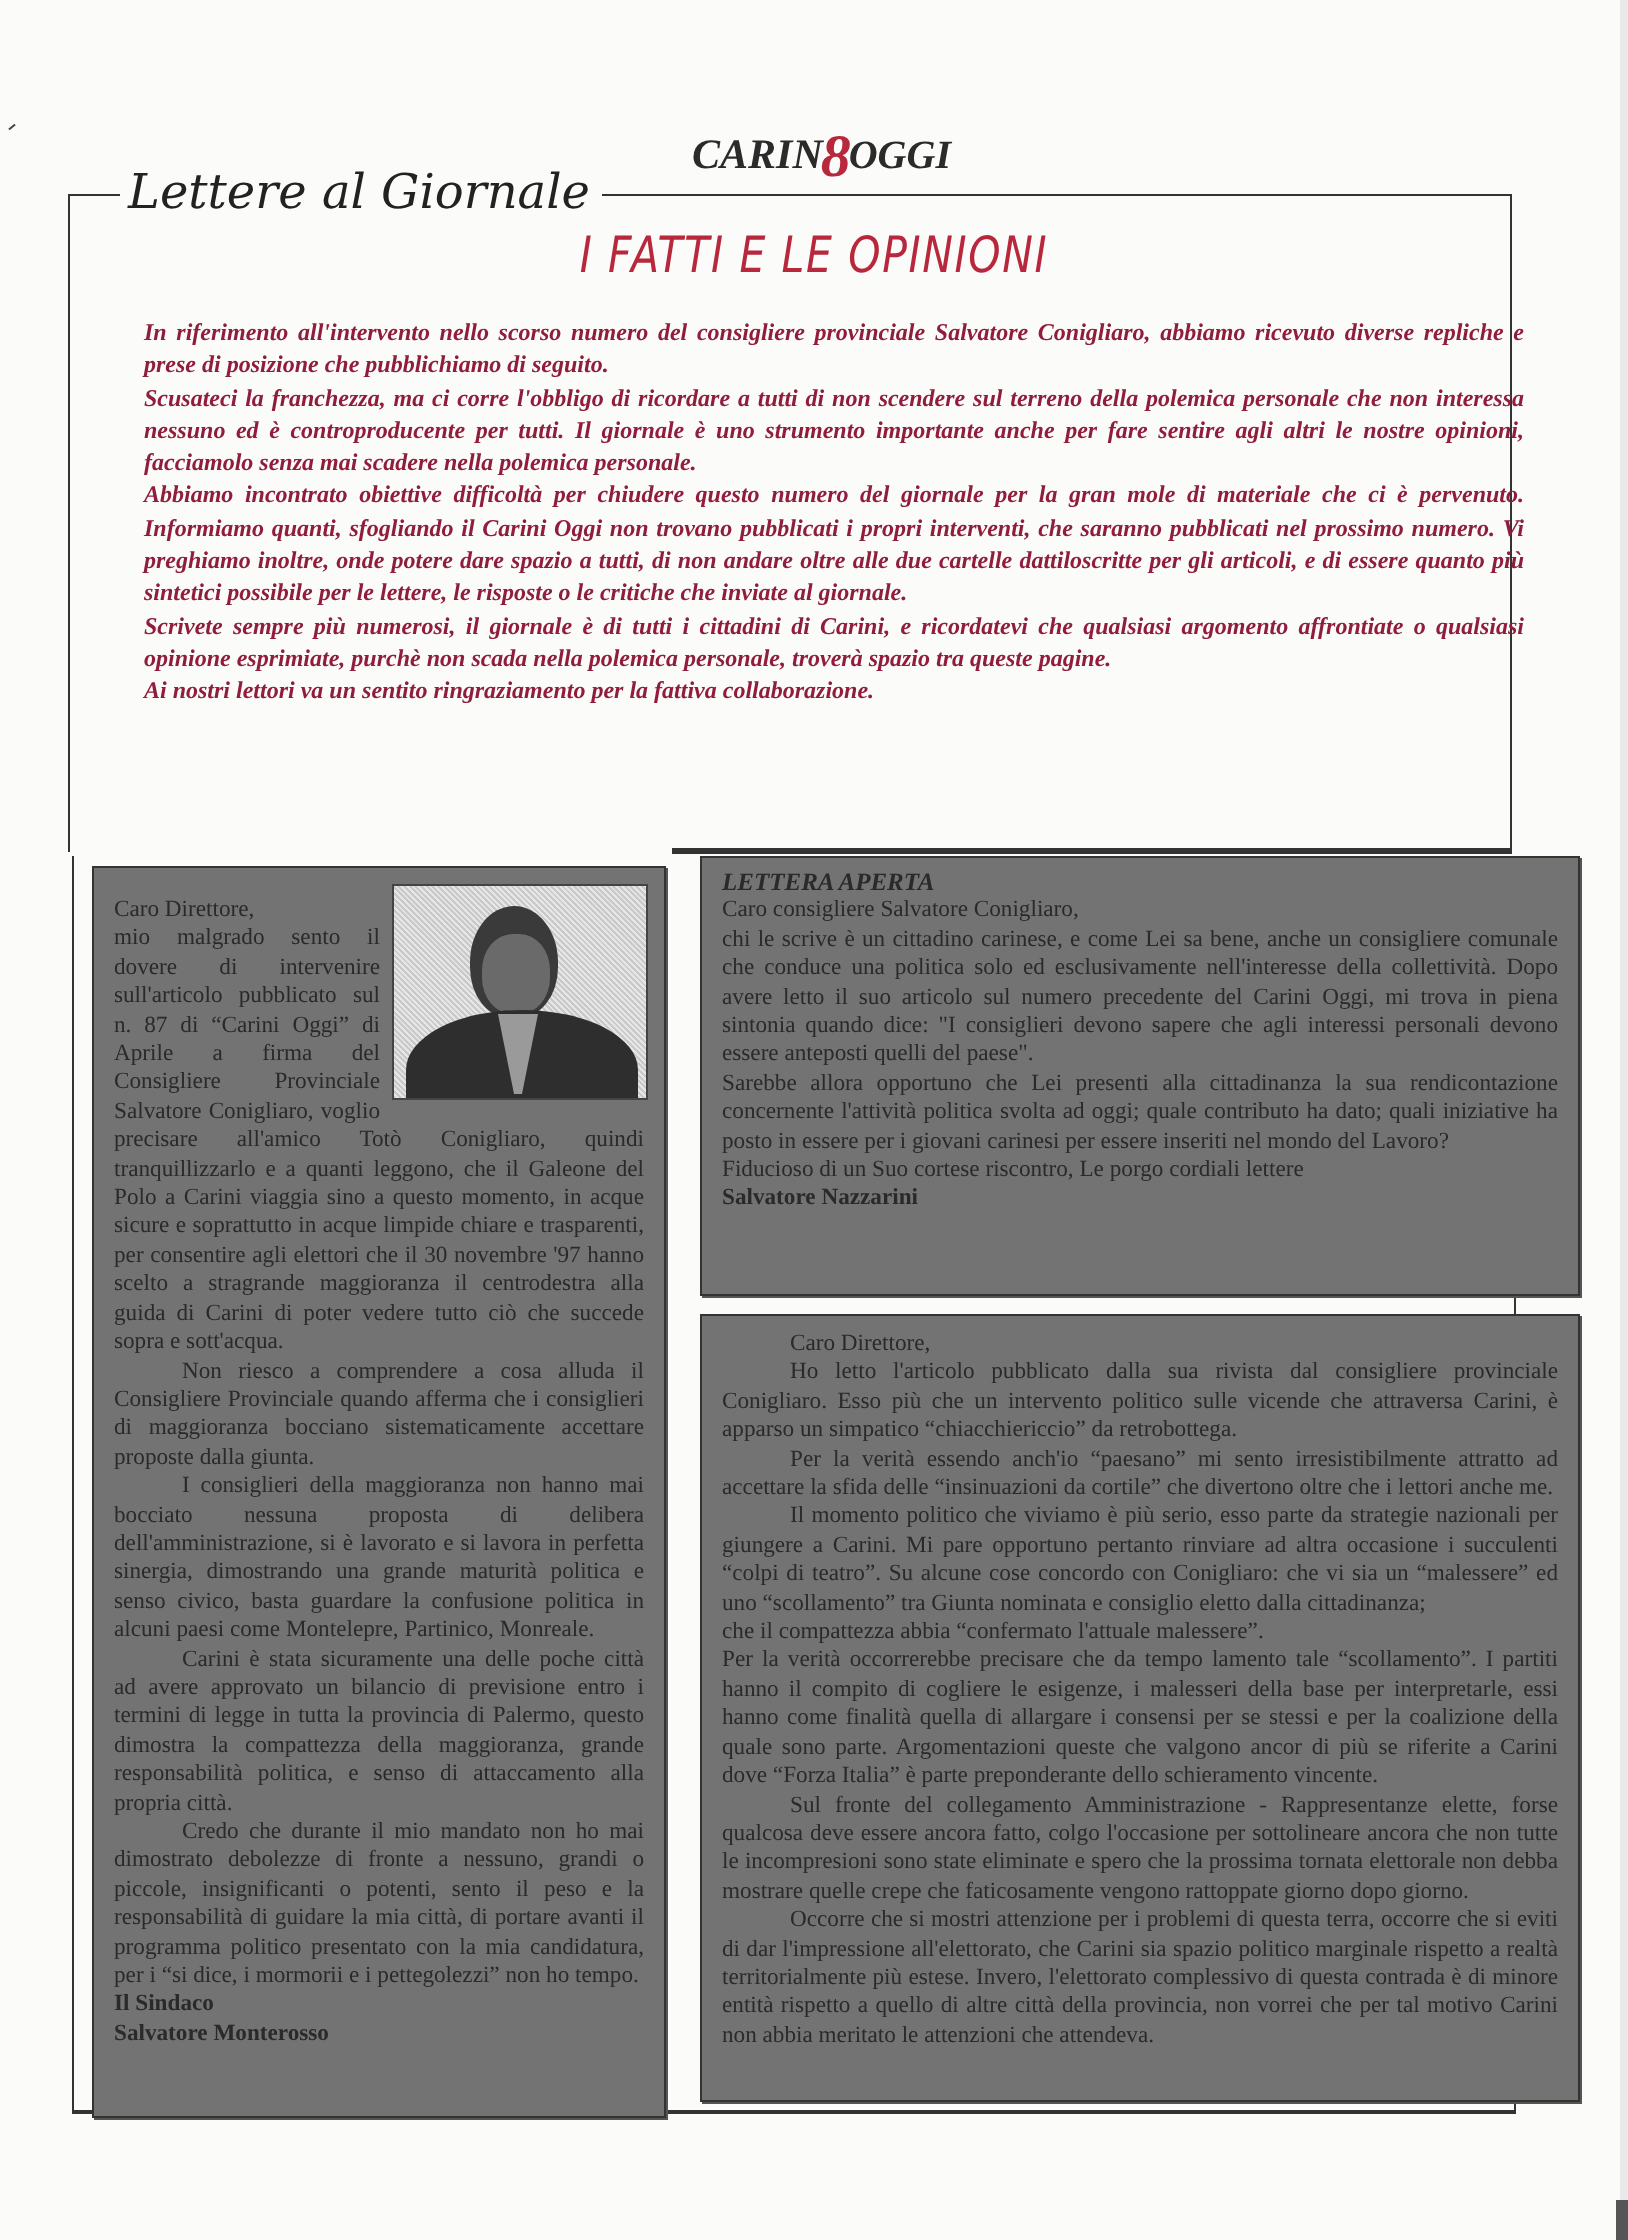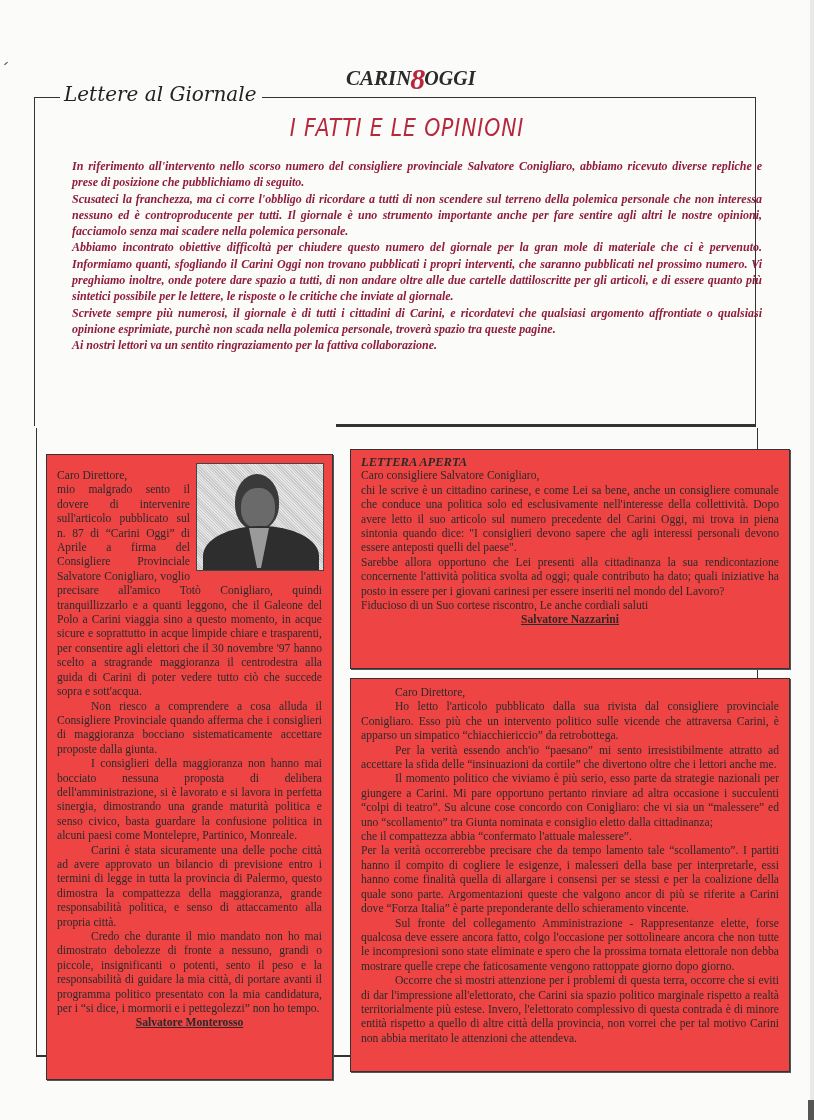--- a/index.html
+++ b/index.html
@@ -12,21 +12,21 @@
   .abs { position: absolute; }
   .logo {
     left: 346px; top: 58px; font-size: 21px; font-weight: bold; font-style: italic;
     font-family: "Liberation Serif", serif; color: #2b2b2b; letter-spacing: 0px;
     white-space: nowrap;
   }
   .logo .eight { color: #b8283d; font-size: 30px; position: relative; top: 4px; margin: 0 -1px; font-style: italic; }
   .logo .small { font-size: 20px; }
   .section-script {
     left: 60px; top: 82px; font-family: "DejaVu Serif", serif; font-style: italic;
-    font-size: 20px; color: #222; background: #fbfbfa; padding: 0 6px 0 4px; white-space: nowrap;
+    font-size: 24px; color: #222; background: #fbfbfa; padding: 0 6px 0 4px; white-space: nowrap;
   }
   .main-frame {
     left: 34px; top: 97px; width: 720px; height: 328px;
     border-left: 1.5px solid #333; border-top: 1.5px solid #333; border-right: 1.5px solid #333;
   }
   .main-frame-bottom { left: 336px; top: 424px; width: 420px; height: 0; border-top: 3px solid #333; }
   .headline {
     left: 0; width: 814px; top: 113px; text-align: center;
     font-family: "DejaVu Sans", sans-serif; font-style: italic; font-size: 25px;
     color: #b8283d; letter-spacing: 1px; transform: scaleX(0.82);
@@ -35,34 +35,33 @@
     left: 72px; top: 158px; width: 690px;
     font-family: "Liberation Serif", serif; font-style: italic; font-weight: bold;
     font-size: 12px; line-height: 16.3px; color: #8f1d3b; text-align: justify;
   }
   .intro p { margin: 0; }
   .back-frame {
     left: 36px; top: 428px; width: 720px; height: 627px;
     border: 1.5px solid #333; border-top: none; border-bottom-width: 2px;
   }
   .box {
-    background: #ef4444; border: 1.5px solid #333;
+    background: #737373; border: 1.5px solid #333;
     box-shadow: 1px 1px 0 #555;
-    margin-top: 21px;
   }
   .box-left { left: 46px; top: 433px; width: 265px; height: 610px; padding: 14px 10px 0 10px; }
   .box-r1 { left: 350px; top: 428px; width: 418px; height: 213px; padding: 5px 10px 0 10px; }
   .box-r2 { left: 350px; top: 657px; width: 418px; height: 385px; padding: 7px 10px 0 10px; }
   .letter {
     font-family: "Liberation Serif", serif; font-size: 11.6px; line-height: 14.4px;
     color: #2a2a2a; text-align: justify;
   }
   .letter p { margin: 0; }
   .letter .indent { text-indent: 34px; }
-  .sig { text-align: center; font-weight: bold; text-decoration: underline; }
+  .sig { text-align: left; font-weight: bold; }
   .lettera-title { font-weight: bold; font-style: italic; font-size: 12.5px; }
   .photo {
     float: right; width: 126px; height: 106px; margin: -6px -2px 4px 6px;
     border: 1px solid #444; background:
       repeating-linear-gradient(45deg, #c9c9c9 0 1px, #e6e6e6 1px 2px);
     position: relative; overflow: hidden;
   }
   .photo .head { position: absolute; left: 38px; top: 10px; width: 44px; height: 56px; border-radius: 50% 50% 45% 45%; background: #3a3a3a; }
   .photo .face { position: absolute; left: 44px; top: 24px; width: 34px; height: 40px; border-radius: 45%; background: #6a6a6a; }
   .photo .body { position: absolute; left: 6px; top: 62px; width: 116px; height: 60px; border-radius: 50% 50% 0 0; background: #2e2e2e; }
@@ -105,29 +104,30 @@
     <div class="face"></div>
     <div class="body"></div>
     <div class="collar"></div>
   </div>
   <p>Caro Direttore,</p>
   <p>mio malgrado sento il dovere di intervenire sull'articolo pubblicato sul n. 87 di “Carini Oggi” di Aprile a firma del Consigliere Provinciale Salvatore Conigliaro, voglio precisare all'amico Totò Conigliaro, quindi tranquillizzarlo e a quanti leggono, che il Galeone del Polo a Carini viaggia sino a questo momento, in acque sicure e soprattutto in acque limpide chiare e trasparenti, per consentire agli elettori che il 30 novembre '97 hanno scelto a stragrande maggioranza il centrodestra alla guida di Carini di poter vedere tutto ciò che succede sopra e sott'acqua.</p>
   <p class="indent">Non riesco a comprendere a cosa alluda il Consigliere Provinciale quando afferma che i consiglieri di maggioranza bocciano sistematicamente accettare proposte dalla giunta.</p>
   <p class="indent">I consiglieri della maggioranza non hanno mai bocciato nessuna proposta di delibera dell'amministrazione, si è lavorato e si lavora in perfetta sinergia, dimostrando una grande maturità politica e senso civico, basta guardare la confusione politica in alcuni paesi come Montelepre, Partinico, Monreale.</p>
   <p class="indent">Carini è stata sicuramente una delle poche città ad avere approvato un bilancio di previsione entro i termini di legge in tutta la provincia di Palermo, questo dimostra la compattezza della maggioranza, grande responsabilità politica, e senso di attaccamento alla propria città.</p>
   <p class="indent">Credo che durante il mio mandato non ho mai dimostrato debolezze di fronte a nessuno, grandi o piccole, insignificanti o potenti, sento il peso e la responsabilità di guidare la mia città, di portare avanti il programma politico presentato con la mia candidatura, per i “si dice, i mormorii e i pettegolezzi” non ho tempo.</p>
+  <p class="sig">Il Sindaco</p>
   <p class="sig">Salvatore Monterosso</p>
 </div>
 
 <div class="abs box box-r1 letter">
   <p class="lettera-title">LETTERA APERTA</p>
   <p>Caro consigliere Salvatore Conigliaro,</p>
   <p>chi le scrive è un cittadino carinese, e come Lei sa bene, anche un consigliere comunale che conduce una politica solo ed esclusivamente nell'interesse della collettività. Dopo avere letto il suo articolo sul numero precedente del Carini Oggi, mi trova in piena sintonia quando dice: "I consiglieri devono sapere che agli interessi personali devono essere anteposti quelli del paese".</p>
   <p>Sarebbe allora opportuno che Lei presenti alla cittadinanza la sua rendicontazione concernente l'attività politica svolta ad oggi; quale contributo ha dato; quali iniziative ha posto in essere per i giovani carinesi per essere inseriti nel mondo del Lavoro?</p>
-  <p>Fiducioso di un Suo cortese riscontro, Le anche cordiali saluti</p>
+  <p>Fiducioso di un Suo cortese riscontro, Le porgo cordiali lettere</p>
   <p class="sig">Salvatore Nazzarini</p>
 </div>
 
 <div class="abs box box-r2 letter">
   <p class="indent">Caro Direttore,</p>
   <p class="indent">Ho letto l'articolo pubblicato dalla sua rivista dal consigliere provinciale Conigliaro. Esso più che un intervento politico sulle vicende che attraversa Carini, è apparso un simpatico “chiacchiericcio” da retrobottega.</p>
   <p class="indent">Per la verità essendo anch'io “paesano” mi sento irresistibilmente attratto ad accettare la sfida delle “insinuazioni da cortile” che divertono oltre che i lettori anche me.</p>
   <p class="indent">Il momento politico che viviamo è più serio, esso parte da strategie nazionali per giungere a Carini. Mi pare opportuno pertanto rinviare ad altra occasione i succulenti “colpi di teatro”. Su alcune cose concordo con Conigliaro: che vi sia un “malessere” ed uno “scollamento” tra Giunta nominata e consiglio eletto dalla cittadinanza;</p>
   <p>che il compattezza abbia “confermato l'attuale malessere”.</p>
   <p>Per la verità occorrerebbe precisare che da tempo lamento tale “scollamento”. I partiti hanno il compito di cogliere le esigenze, i malesseri della base per interpretarle, essi hanno come finalità quella di allargare i consensi per se stessi e per la coalizione della quale sono parte. Argomentazioni queste che valgono ancor di più se riferite a Carini dove “Forza Italia” è parte preponderante dello schieramento vincente.</p>

